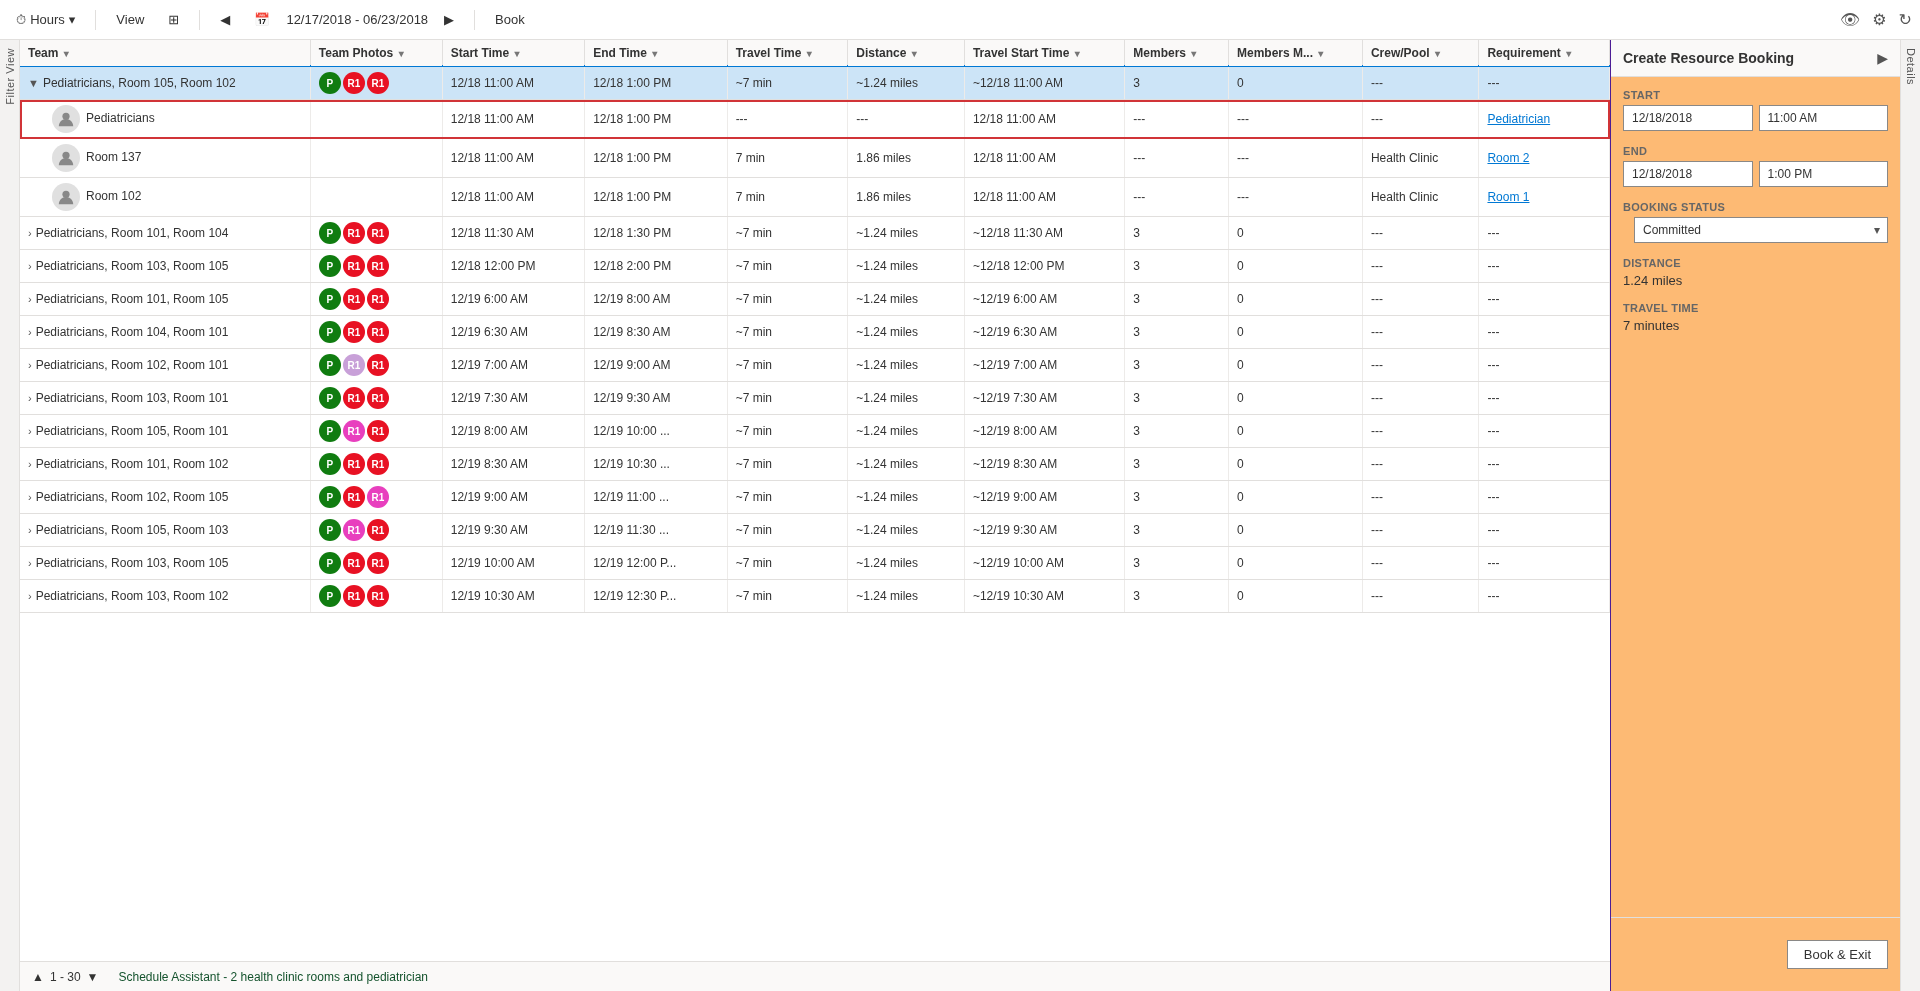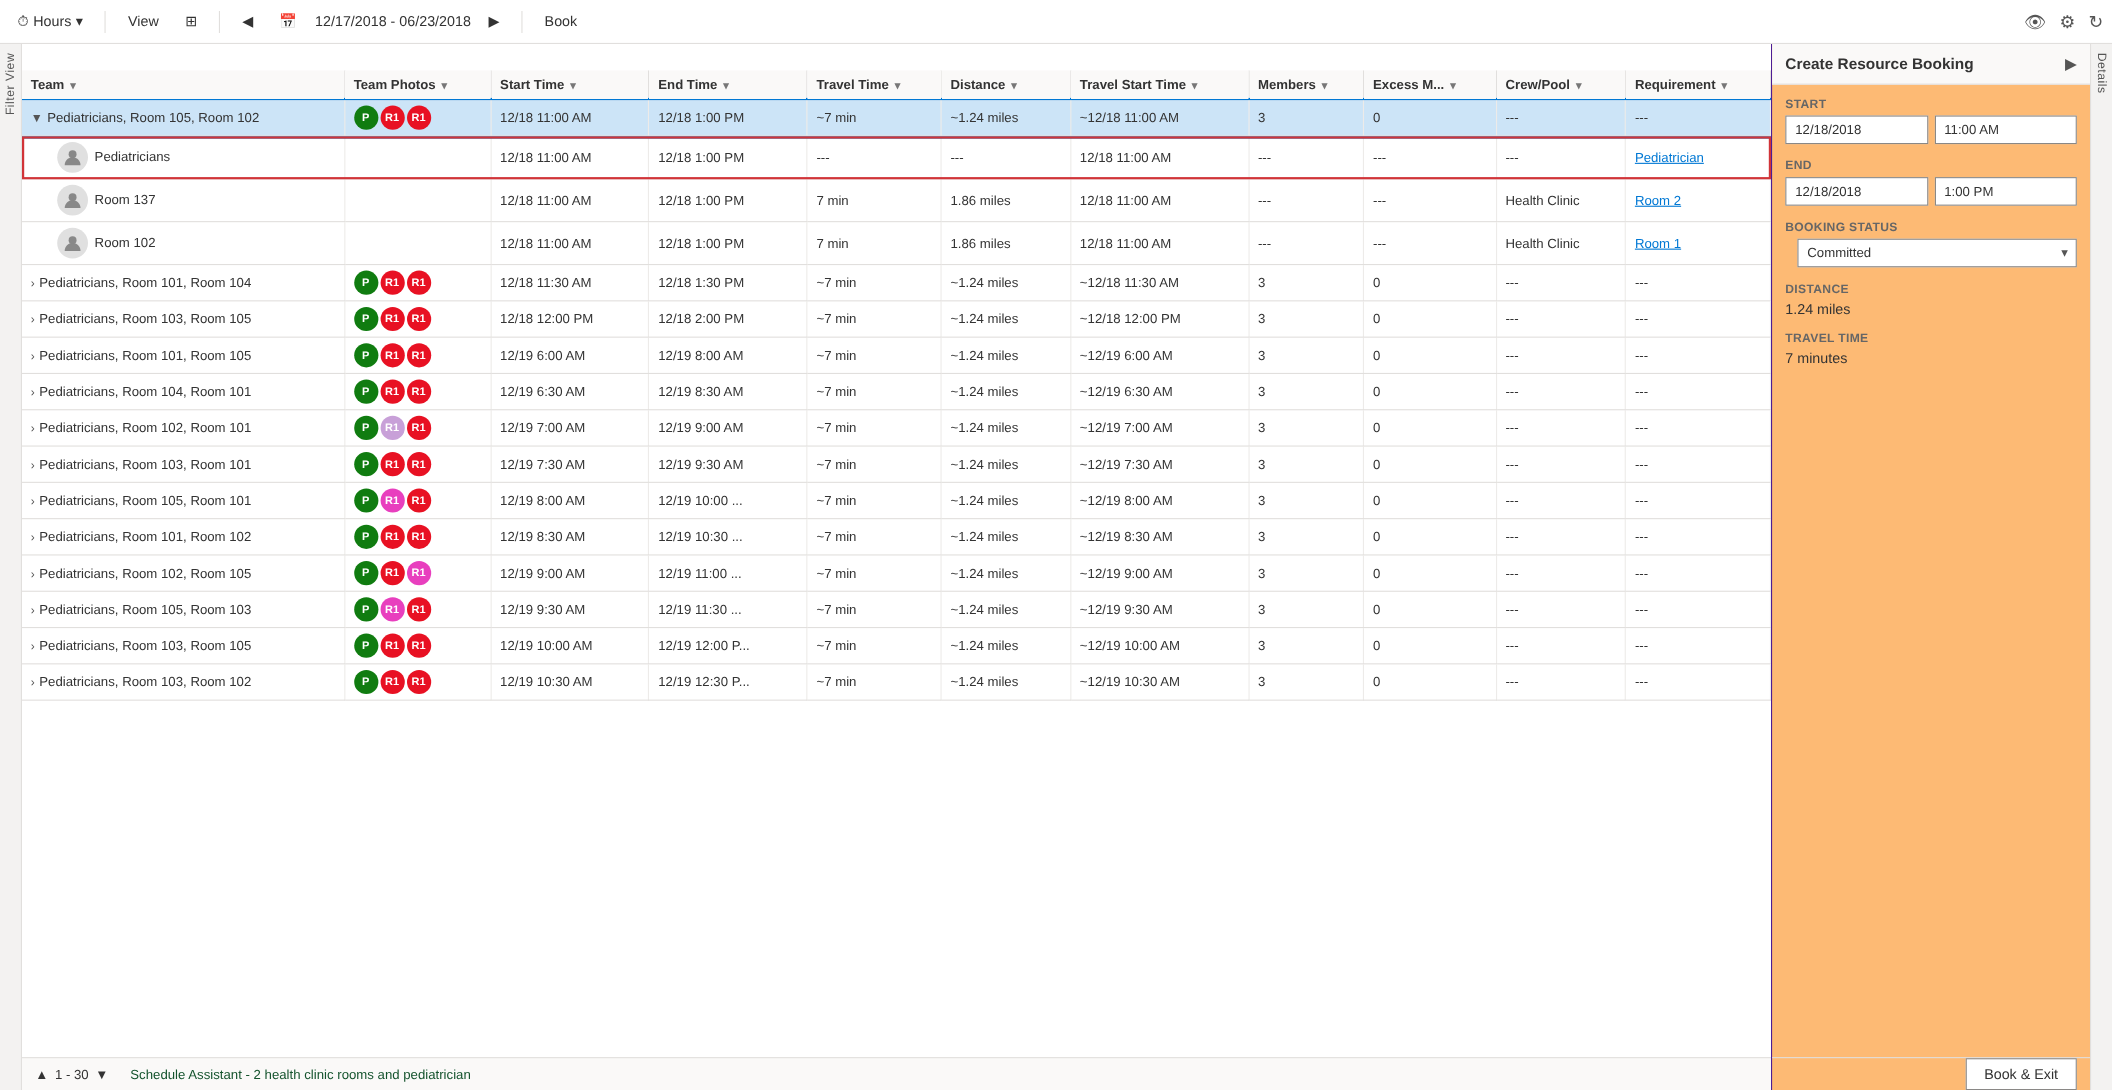--- a/index.html
+++ b/index.html
@@ -20,21 +20,21 @@
 
     
     .left-tab { width: 20px; background: #f3f2f1; border-right: 1px solid #e1dfdd; display: flex; flex-direction: column; align-items: center; cursor: pointer; flex-shrink: 0; }
     .left-tab-label { writing-mode: vertical-rl; transform: rotate(180deg); font-size: 11px; color: #555; padding: 8px 2px; letter-spacing: 0.5px; }
 
     
     .content { flex: 1; display: flex; flex-direction: column; overflow: hidden; }
 
     
     .grid-container { flex: 1; overflow: auto; background: #fff; }
-    .grid-table { width: 100%; border-collapse: collapse; min-width: 1140px; margin-top: 24px; }
+    .grid-table { width: 100%; border-collapse: collapse; min-width: 1140px; }
     .grid-table th { background: #faf9f8; border-bottom: 1px solid #e1dfdd; border-right: 1px solid #e1dfdd; padding: 6px 8px; text-align: left; font-weight: 600; font-size: 12px; color: #333; white-space: nowrap; cursor: pointer; position: sticky; top: 0; z-index: 10; }
     .grid-table th .sort-arrow { font-size: 10px; color: #777; margin-left: 2px; }
     .grid-table td { border-bottom: 1px solid #e1dfdd; border-right: 1px solid #edebe9; padding: 5px 8px; font-size: 12px; color: #333; white-space: nowrap; }
 
     
     .avatar-group { display: flex; gap: 2px; align-items: center; }
     .avatar-circle { width: 22px; height: 22px; border-radius: 50%; display: flex; align-items: center; justify-content: center; font-size: 10px; font-weight: 700; color: #fff; flex-shrink: 0; }
 
     
     .expand-icon { cursor: pointer; margin-right: 4px; font-size: 11px; color: #555; }
@@ -51,21 +51,21 @@
     .panel-section { margin-bottom: 14px; }
     .panel-label { font-size: 11px; color: #666; font-weight: 600; margin-bottom: 4px; text-transform: uppercase; letter-spacing: 0.3px; }
     .panel-value { font-size: 13px; color: #333; }
     .panel-input { width: 100%; border: 1px solid #8a8886; padding: 5px 8px; font-size: 12px; color: #333; background: #fff; }
     .panel-row { display: flex; gap: 6px; }
     .panel-row .panel-input { flex: 1; }
     .panel-select { width: 100%; border: 1px solid #8a8886; padding: 5px 8px; font-size: 12px; color: #333; background: #fff; appearance: none; cursor: pointer; }
     .panel-select-wrapper { position: relative; padding-left: 11px; }
     .panel-select-wrapper::after { content: '▾'; position: absolute; right: 8px; top: 50%; transform: translateY(-50%); font-size: 12px; color: #555; pointer-events: none; }
 
-    .right-panel-footer { padding: 0 12px; border-top: 1px solid #e1dfdd; display: flex; justify-content: flex-end; }
+    .right-panel-footer { padding: 22px 12px; border-top: 1px solid #e1dfdd; display: flex; justify-content: flex-end; }
     .book-exit-btn { background: #fff; border: 1px solid #8a8886; padding: 6px 16px; font-size: 13px; color: #333; cursor: pointer; }
 
     
     .right-tab { width: 20px; background: #f3f2f1; border-left: 1px solid #e1dfdd; display: flex; flex-direction: column; align-items: center; cursor: pointer; flex-shrink: 0; }
     .right-tab-label { writing-mode: vertical-rl; font-size: 11px; color: #555; padding: 8px 2px; letter-spacing: 0.5px; }
 
     
     .footer { height: 30px; background: #faf9f8; border-top: 1px solid #e1dfdd; display: flex; align-items: center; padding: 0 12px; font-size: 12px; color: #333; flex-shrink: 0; }
     .footer-pagination { display: flex; align-items: center; gap: 6px; }
     .footer-status { margin-left: 0; color: #14532d; }
@@ -158,21 +158,21 @@
               </th>
               <th class="travelstart-col">
                 <span>Travel Start Time</span>
                 <span class="sort-arrow">▾</span>
               </th>
               <th class="members-col">
                 <span>Members</span>
                 <span class="sort-arrow">▾</span>
               </th>
               <th class="excess-col">
-                <span>Excess M...</span>
+                <span>Members M...</span>
                 <span class="sort-arrow">▾</span>
               </th>
               <th class="crew-col">
                 <span>Crew/Pool</span>
                 <span class="sort-arrow">▾</span>
               </th>
               <th class="req-col">
                 <span>Requirement</span>
                 <span class="sort-arrow">▾</span>
               </th>

